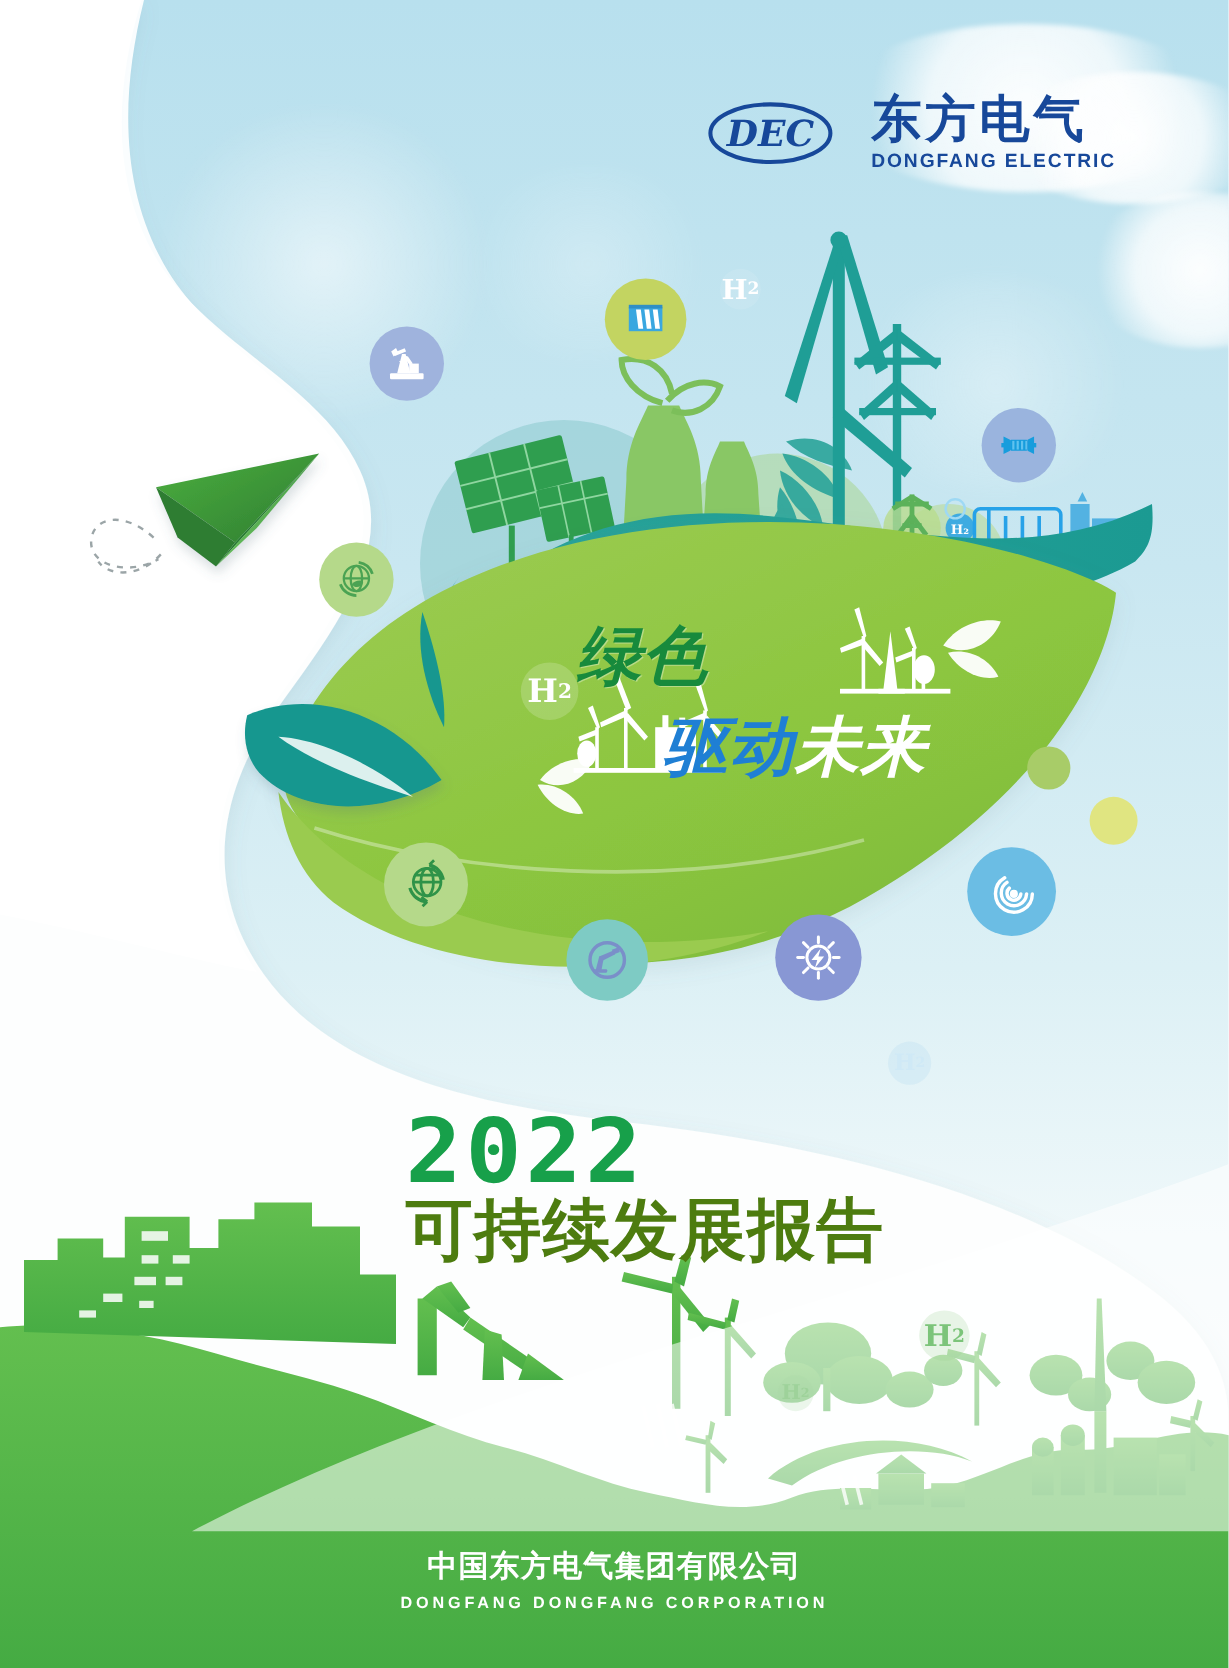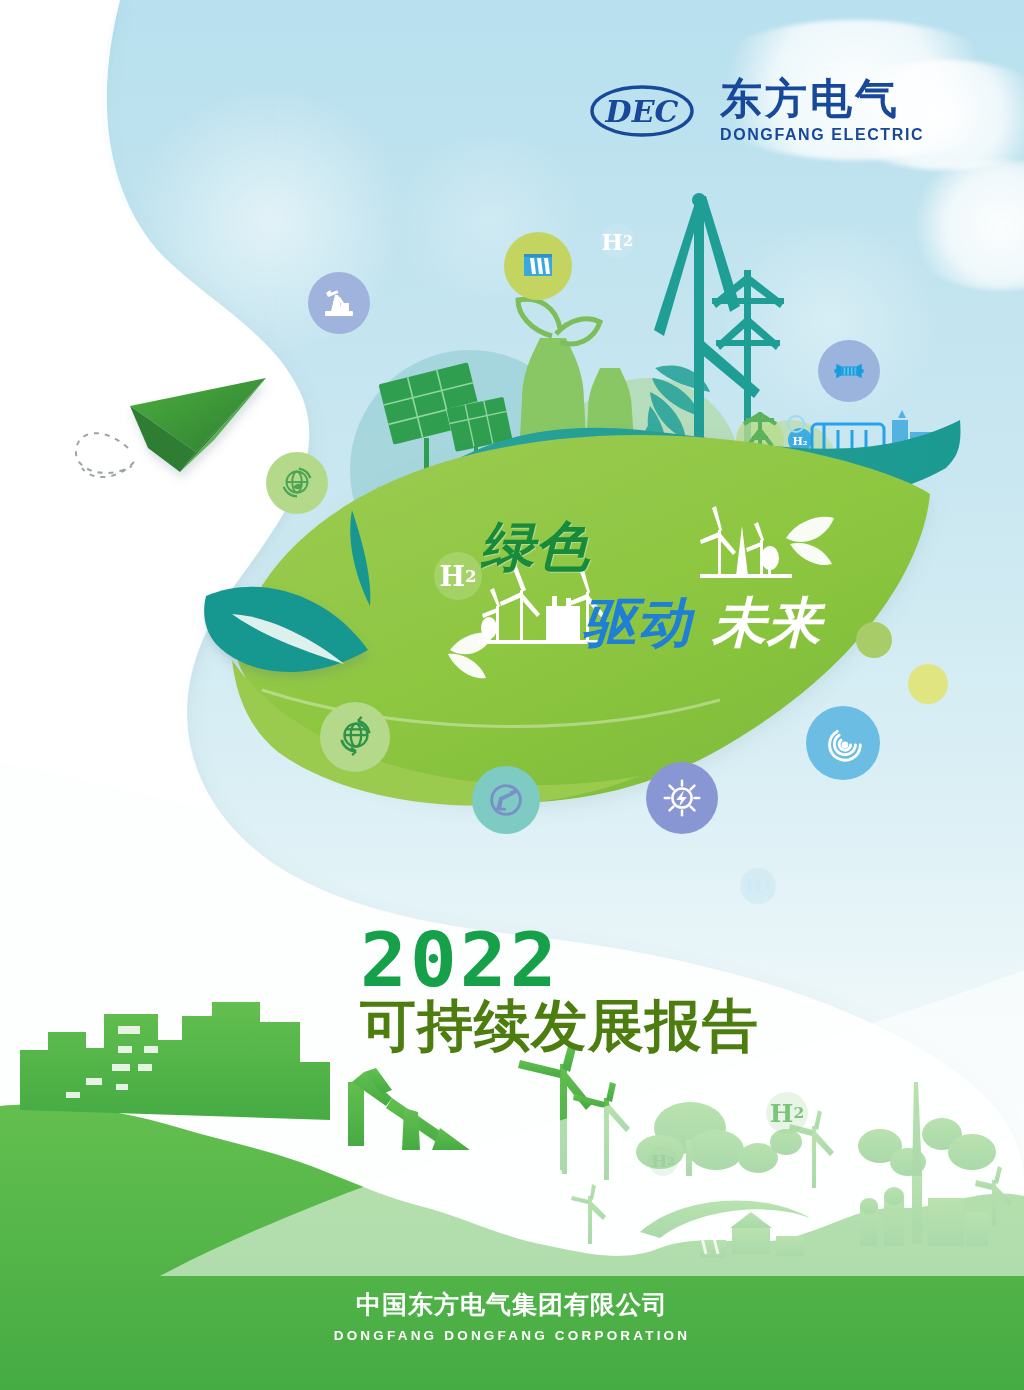--- a/index.html
+++ b/index.html
@@ -33,26 +33,26 @@
     background:radial-gradient(circle at 50% 50%,rgba(255,255,255,.55) 0%,rgba(255,255,255,0) 70%);
     filter:blur(6px);
   }
 
   
   .swoosh-svg{position:absolute;inset:0;width:1024px;height:1390px;}
 
   
   .logo{
     position:absolute; left:588px; top:78px;
-    display:flex; align-items:center; gap:4px;
+    display:flex; align-items:center; gap:30px;
     color:#17489a;
   }
   .logo-mark{position:relative;width:108px;height:54px;}
   .logo-mark svg{display:block;}
-  .logo-txt{display:flex;flex-direction:column;line-height:1;margin-left:20px;}
+  .logo-txt{display:flex;flex-direction:column;line-height:1;}
   .logo-cn{
     font-size:42px;font-weight:700;letter-spacing:3px;color:#17489a;
     font-family:"DejaVu Sans","Liberation Sans",sans-serif;
   }
   .logo-en{
     font-size:16px;font-weight:700;letter-spacing:1.6px;color:#17489a;
     margin-top:7px;
     font-family:"Liberation Sans",sans-serif;
   }
 
@@ -87,29 +87,28 @@
     pointer-events:none;
   }
   .slogan-row{
     display:flex;align-items:flex-end;
     font-family:"DejaVu Sans","Liberation Sans",sans-serif;
     font-weight:700;
     font-size:54px;
     line-height:1;
     letter-spacing:1px;
     font-style:italic;
-    gap:20px;
   }
   .s-green{color:#178a3c;text-shadow:1px 1px 0 rgba(255,255,255,.35);}
   .s-white{color:#ffffff;}
   .s-blue{color:#1f7fd4;}
 
   
   .title-block{
-    position:absolute;left:360px;top:925px;
+    position:absolute;left:338px;top:925px;
     pointer-events:none;
   }
   .t-year{
     font-family:"DejaVu Sans Mono","Liberation Mono",monospace;
     font-size:74px;font-weight:700;color:#17a04a;
     letter-spacing:3px;line-height:.96;
     transform:scaleX(1.05);transform-origin:left center;
   }
   .t-main{
     font-family:Liberation Serif, serif;
@@ -600,21 +599,21 @@
     <div class="h2" style="left:434px;top:552px;width:48px;height:48px;font-size:27px;color:#ffffff;background:rgba(255,255,255,0.18);">H<sub>2</sub></div>
     <div class="h2" style="left:740px;top:868px;width:36px;height:36px;font-size:19px;color:#cfe9f6;background:rgba(190,223,242,0.35);">H<sub>2</sub></div>
     <div class="h2" style="left:766px;top:1092px;width:42px;height:42px;font-size:25px;color:#7cc47a;background:rgba(150,205,140,0.22);">H<sub>2</sub></div>
     <div class="h2" style="left:648px;top:1146px;width:30px;height:30px;font-size:17px;color:#9ed29a;background:rgba(170,215,165,0.22);">H<sub>2</sub></div>
   </div>
 
   <div class="slogan">
     <div class="slogan-row">
       <span class="s-green">绿色</span>
     </div>
-    <div class="slogan-row" style="margin-top:22px;margin-left:102px;">
+    <div class="slogan-row" style="margin-top:22px;margin-left:72px;">
       <span class="s-blue">驱动</span>
       <span class="s-white">未来</span>
     </div>
   </div>
 
   <div class="title-block">
     <div class="t-year">2022</div>
     <div class="t-main">可持续发展报告</div>
   </div>
 

